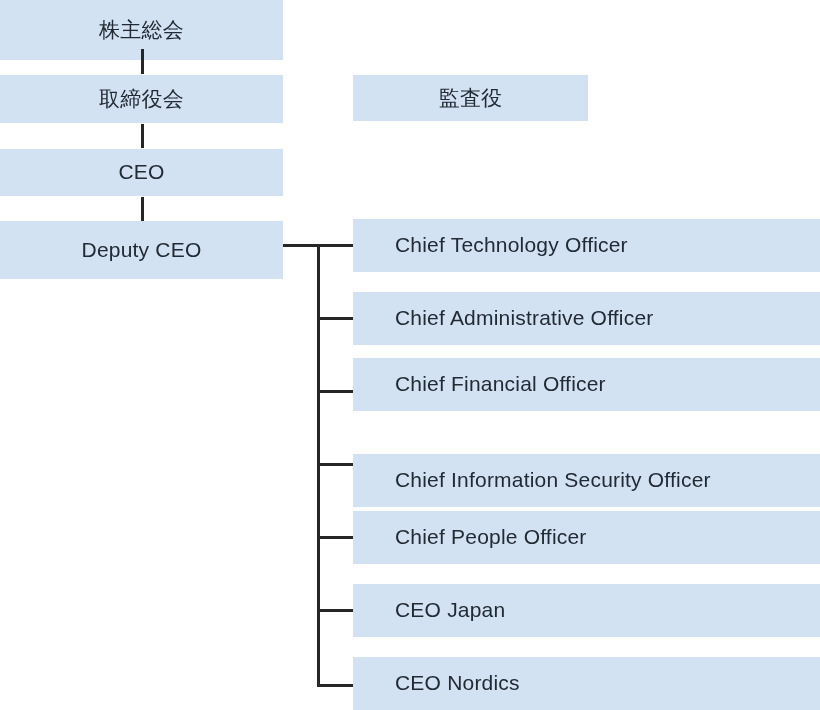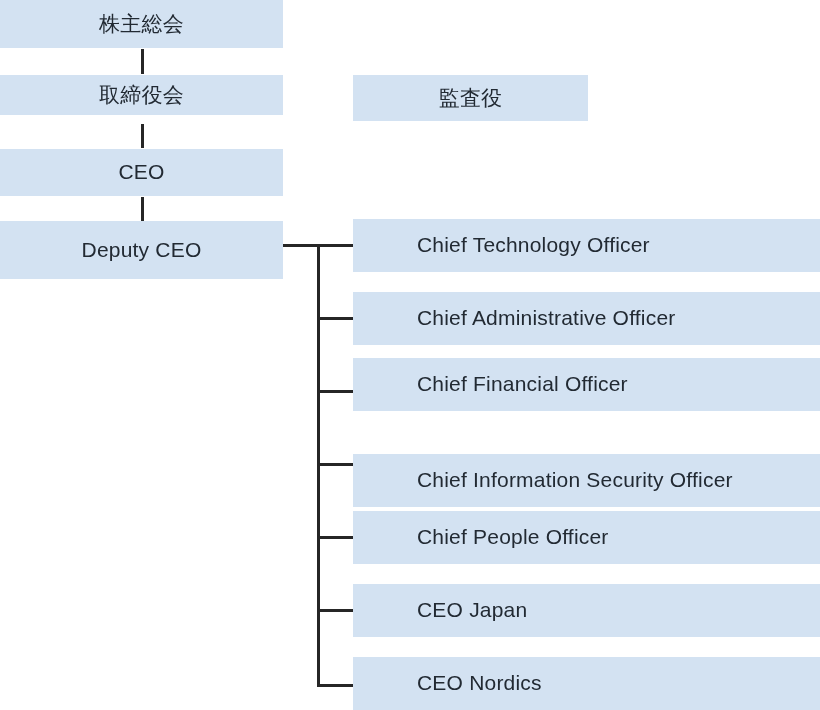--- a/index.html
+++ b/index.html
@@ -31,21 +31,21 @@
     font-size: 21px;
     line-height: 1.15;
     letter-spacing: 0.2px;
     white-space: nowrap;
   }
   .node.center {
     justify-content: center;
   }
   .node.left-text {
     justify-content: flex-start;
-    padding-left: 64px;
+    padding-left: 42px;
   }
   .node .node-label {
     display: block;
   }
 
   
   .col-left {
     left: 0;
     width: 283px;
   }
@@ -80,27 +80,27 @@
   }
   .h-line {
     height: 3px;
   }
 </style>
 </head>
 <body>
 
 <div id="org-chart">
 
-  <div class="node col-left center jp" style="top:0px; height:48px;">
+  <div class="node col-left center jp" style="top:0px; height:60px;">
     <span class="node-label">株主総会</span>
   </div>
 
   <div class="line v-line" style="left:141px; top:49px; height:25px;"></div>
 
-  <div class="node col-left center jp" style="top:75px; height:40px;">
+  <div class="node col-left center jp" style="top:75px; height:48px;">
     <span class="node-label">取締役会</span>
   </div>
 
   <div class="line v-line" style="left:141px; top:124px; height:24px;"></div>
 
   <div class="node col-left center" style="top:149px; height:47px;">
     <span class="node-label">CEO</span>
   </div>
 
   <div class="line v-line" style="left:141px; top:197px; height:24px;"></div>

